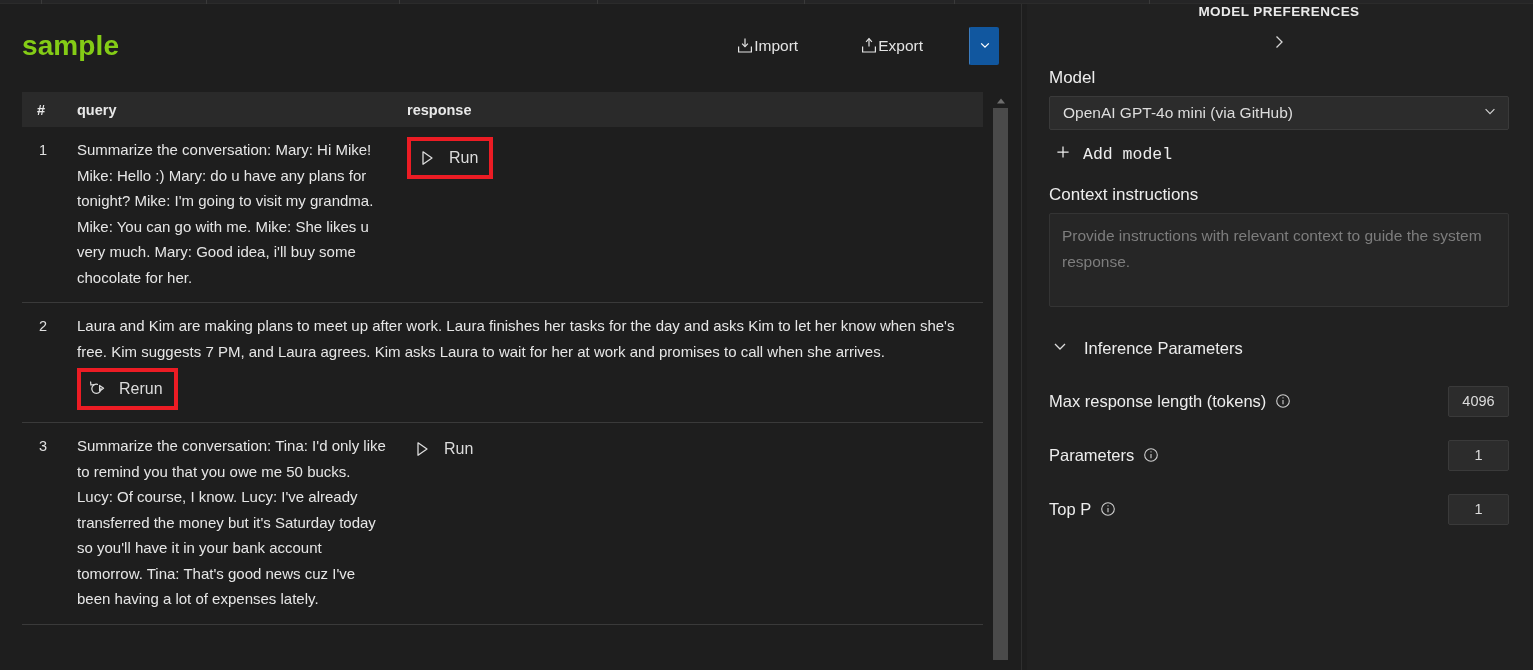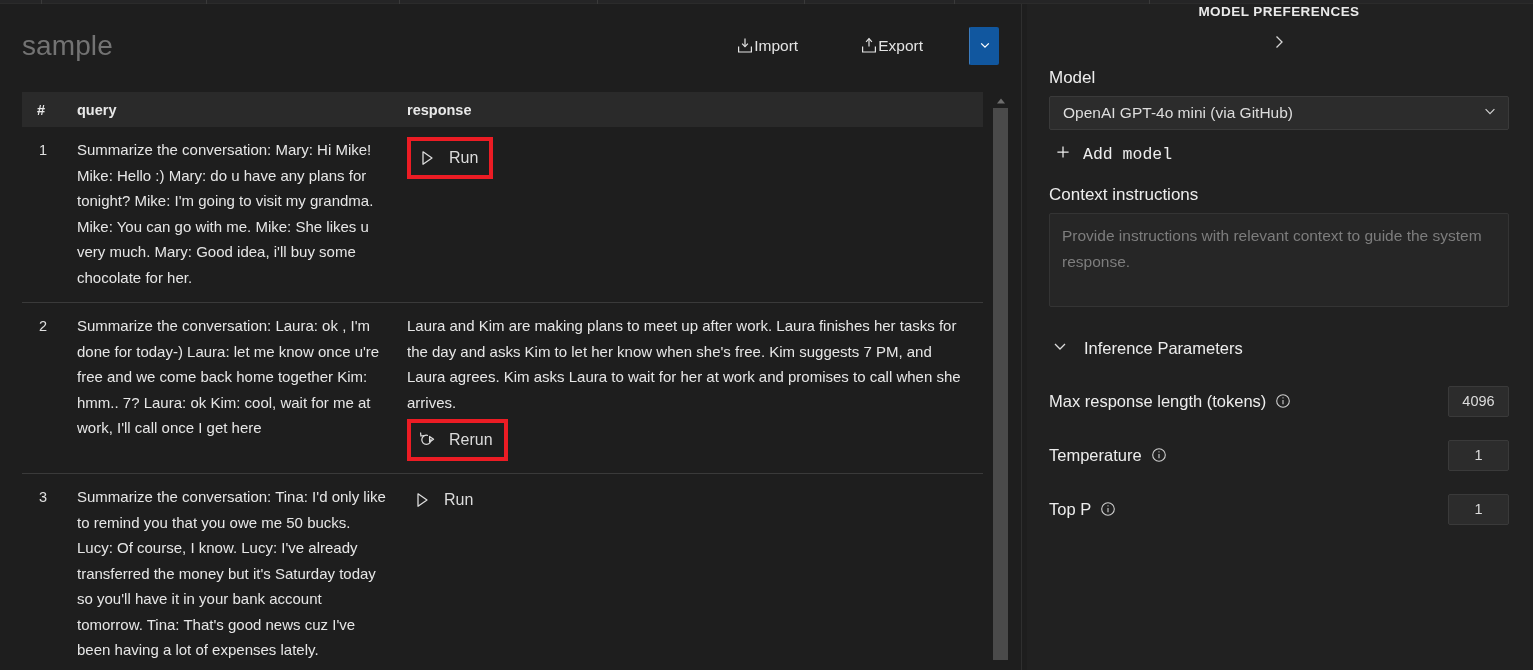--- a/index.html
+++ b/index.html
@@ -38,22 +38,22 @@
   }
 
   .toolbar {
     height: 84px;
     display: flex;
     align-items: center;
     padding: 0 22px 0 22px;
   }
   .doc-title {
     font-size: 28px;
-    font-weight: 400;
-    color: #737373;
+    font-weight: 700;
+    color: #84cc16;
     letter-spacing: .1px;
     line-height: 1;
     text-align: center;
   }
   .toolbar-spacer { flex: 1 1 auto; }
 
   .tb-btn {
     display: inline-flex;
     align-items: center;
     height: 34px;
@@ -396,21 +396,20 @@
                   </svg>
                 </span>
                 <span>Run</span>
               </button>
             </span>
           </div>
         </div>
 
         <div class="grid-row">
           <div class="cell-num">2</div>
-          <div class="cell-query">Summarize the conversation: Laura: ok , I'm done for today-) Laura: let me know once u're free and we come back home together Kim: hmm.. 7? Laura: ok Kim: cool, wait for me at work, I'll call once I get here</div>
           <div class="cell-resp">
             <div class="resp-text">Laura and Kim are making plans to meet up after work. Laura finishes her tasks for the day and asks Kim to let her know when she's free. Kim suggests 7 PM, and Laura agrees. Kim asks Laura to wait for her at work and promises to call when she arrives.</div>
             <span class="hl">
               <button class="run-btn">
                 <span class="ico">
                   <svg viewBox="0 0 18 18" width="18" height="18" fill="none" stroke="#dcdcdc" stroke-width="1.25" stroke-linejoin="round" stroke-linecap="round">
                     <path d="M9.4 4.3 A4.6 4.6 0 1 0 13 8.4"></path>
                     <path d="M2.6 2.0 L2.9 5.0 L6.0 4.6"></path>
                     <path d="M11.6 5.4 L15.6 8.2 L11.6 11.0 Z"></path>
                   </svg>
@@ -506,21 +505,21 @@
               <circle cx="8" cy="4.8" r="0.65" fill="#cfcfcf" stroke="none"></circle>
           </svg>
         </span>
       </span>
       <span class="param-spacer"></span>
       <input class="param-input" type="text" value="4096" style="">
     </div>
 
     <div class="param-row">
       <span class="param-label">
-        <span>Temperature</span>
+        <span>Parameters</span>
         <span class="info-ico">
           <svg viewBox="0 0 16 16" width="16" height="16" fill="none" stroke="#cfcfcf" stroke-width="1.1">
             <circle cx="8" cy="8" r="6.3"></circle>
               <path d="M8 7.1 V11.2"></path>
               <circle cx="8" cy="4.8" r="0.65" fill="#cfcfcf" stroke="none"></circle>
           </svg>
         </span>
       </span>
       <span class="param-spacer"></span>
       <input class="param-input" type="text" value="1" style="">

